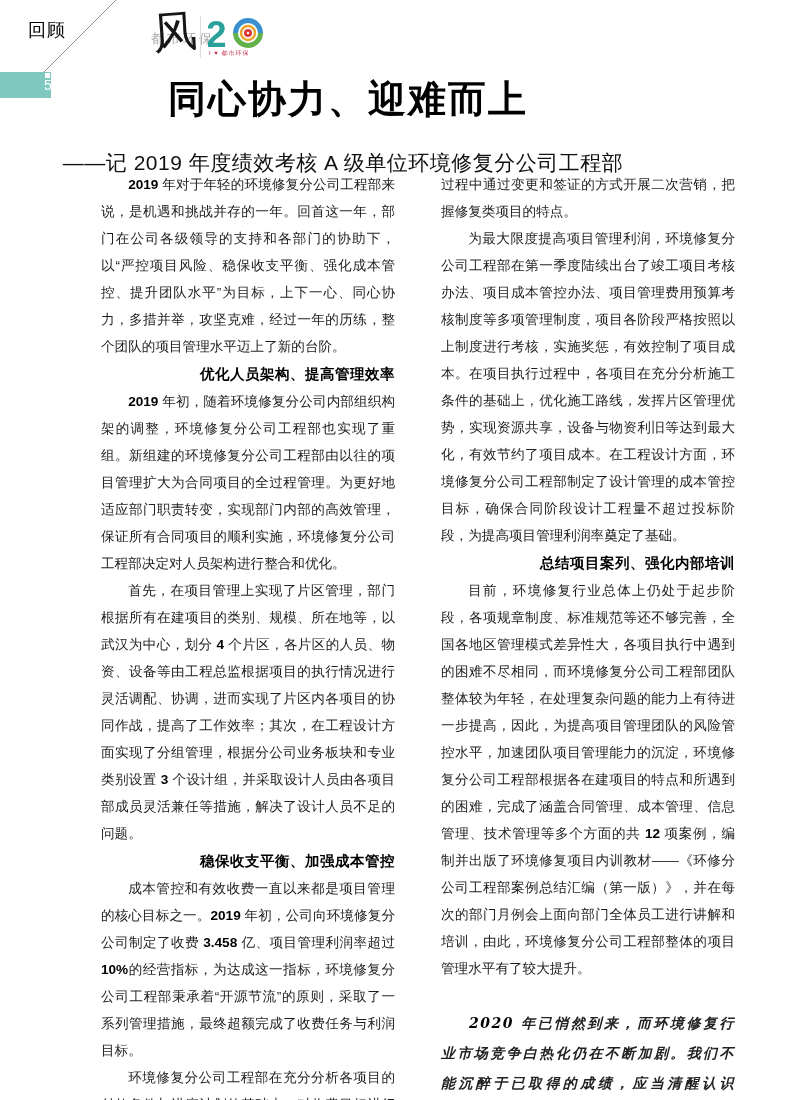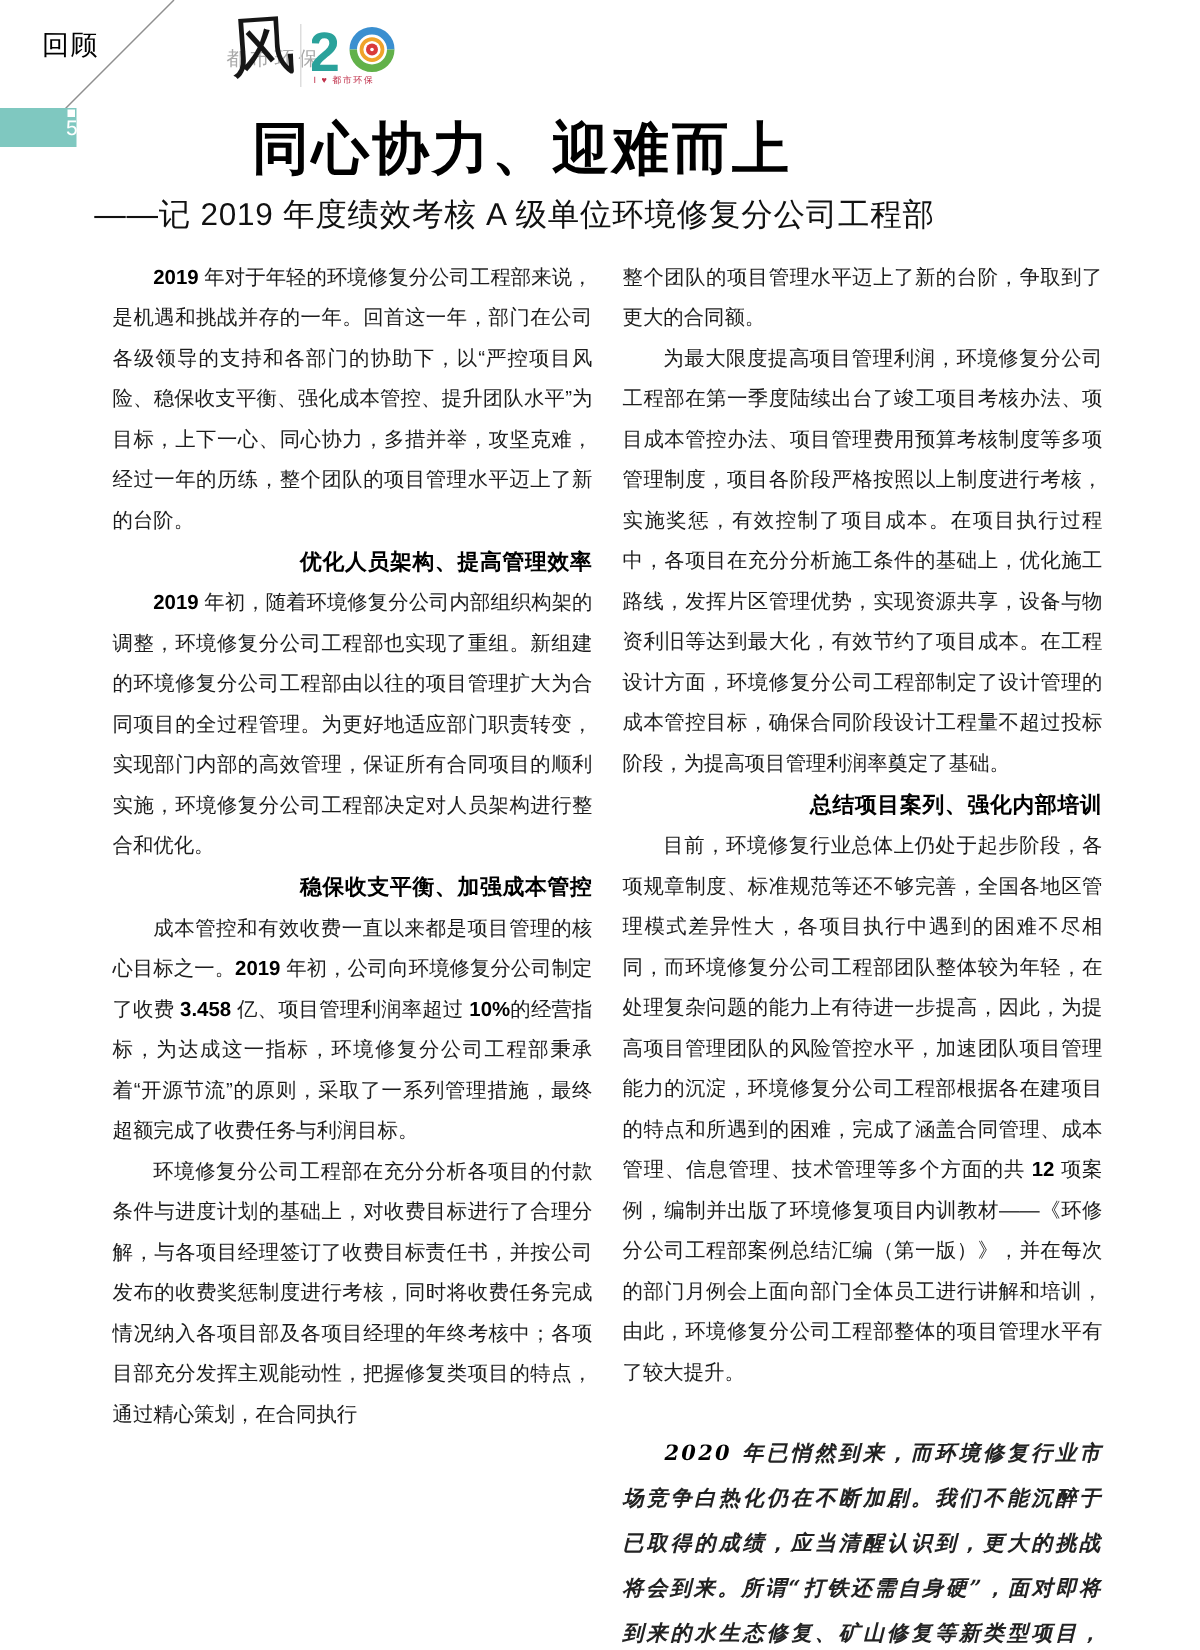--- a/index.html
+++ b/index.html
@@ -41,32 +41,32 @@
     position:absolute; right:1px; top:1px; width:5px; height:5px; background:#fff;
   }
 
   
   .title-block { position:absolute; left:0; top:74px; width:656px; text-align:center; }
   .article-title {
     font-size:38px; font-weight:800; color:#000; letter-spacing:2px;
     padding-left:40px;
   }
   .article-subtitle {
-    margin-top:4px; font-size:21px; color:#111; letter-spacing:0.5px; padding-left:30px;
+    margin-top:24px; font-size:21px; color:#111; letter-spacing:0.5px; padding-left:30px;
   }
 
   
   .columns {
     position:absolute; left:75px; top:171px; width:660px;
     display:flex; gap:20px;
   }
   .col { width:320px; }
   .col p {
     font-size:13.6px; line-height:27px; text-align:justify;
-    text-justify:inter-ideograph; color:#1c1c1c;
+    text-justify:inter-ideograph; color:#1c1c1c;margin-left:26px;
   }
   .col p.indent { text-indent:2em; }
   .col p b { font-weight:bold; color:#000; }
   .col h3 {
     font-size:14.5px; font-weight:bold; color:#000;
     text-align:right; margin:5px 0 4px 0; letter-spacing:0.5px;
   }
   .closing {
     margin-top:26px;
     font-family:"DejaVu Serif", serif; font-style:italic; font-weight:600;
@@ -112,27 +112,28 @@
     <div class="article-title">同心协力、迎难而上</div>
     <div class="article-subtitle">——记 2019 年度绩效考核 A 级单位环境修复分公司工程部</div>
   </div>
 
   <div class="columns">
 
     <div class="col">
       <p class="indent"><b>2019</b> 年对于年轻的环境修复分公司工程部来说，是机遇和挑战并存的一年。回首这一年，部门在公司各级领导的支持和各部门的协助下，以“严控项目风险、稳保收支平衡、强化成本管控、提升团队水平”为目标，上下一心、同心协力，多措并举，攻坚克难，经过一年的历练，整个团队的项目管理水平迈上了新的台阶。</p>
       <h3>优化人员架构、提高管理效率</h3>
       <p class="indent"><b>2019</b> 年初，随着环境修复分公司内部组织构架的调整，环境修复分公司工程部也实现了重组。新组建的环境修复分公司工程部由以往的项目管理扩大为合同项目的全过程管理。为更好地适应部门职责转变，实现部门内部的高效管理，保证所有合同项目的顺利实施，环境修复分公司工程部决定对人员架构进行整合和优化。</p>
+      <p class="indent">首先，在项目管理上实现了片区管理，部门根据所有在建项目的类别、规模、所在地等，以武汉为中心，划分 <b>4</b> 个片区，各片区的人员、物资、设备等由工程总监根据项目的执行情况进行灵活调配、协调，进而实现了片区内各项目的协同作战，提高了工作效率；其次，在工程设计方面实现了分组管理，根据分公司业务板块和专业类别设置 <b>3</b> 个设计组，并采取设计人员由各项目部成员灵活兼任等措施，解决了设计人员不足的问题。</p>
       <h3>稳保收支平衡、加强成本管控</h3>
       <p class="indent">成本管控和有效收费一直以来都是项目管理的核心目标之一。<b>2019</b> 年初，公司向环境修复分公司制定了收费 <b>3.458</b> 亿、项目管理利润率超过 <b>10%</b>的经营指标，为达成这一指标，环境修复分公司工程部秉承着“开源节流”的原则，采取了一系列管理措施，最终超额完成了收费任务与利润目标。</p>
       <p class="indent">环境修复分公司工程部在充分分析各项目的付款条件与进度计划的基础上，对收费目标进行了合理分解，与各项目经理签订了收费目标责任书，并按公司发布的收费奖惩制度进行考核，同时将收费任务完成情况纳入各项目部及各项目经理的年终考核中；各项目部充分发挥主观能动性，把握修复类项目的特点，通过精心策划，在合同执行</p>
     </div>
 
     <div class="col">
-      <p>整个团队的项目管理水平迈上了新的台阶，争取到了更大的合同额。</p>
+      <p>过程中通过变更和签证的方式开展二次营销，把握修复类项目的特点。</p>
       <p class="indent">为最大限度提高项目管理利润，环境修复分公司工程部在第一季度陆续出台了竣工项目考核办法、项目成本管控办法、项目管理费用预算考核制度等多项管理制度，项目各阶段严格按照以上制度进行考核，实施奖惩，有效控制了项目成本。在项目执行过程中，各项目在充分分析施工条件的基础上，优化施工路线，发挥片区管理优势，实现资源共享，设备与物资利旧等达到最大化，有效节约了项目成本。在工程设计方面，环境修复分公司工程部制定了设计管理的成本管控目标，确保合同阶段设计工程量不超过投标阶段，为提高项目管理利润率奠定了基础。</p>
       <h3>总结项目案列、强化内部培训</h3>
       <p class="indent">目前，环境修复行业总体上仍处于起步阶段，各项规章制度、标准规范等还不够完善，全国各地区管理模式差异性大，各项目执行中遇到的困难不尽相同，而环境修复分公司工程部团队整体较为年轻，在处理复杂问题的能力上有待进一步提高，因此，为提高项目管理团队的风险管控水平，加速团队项目管理能力的沉淀，环境修复分公司工程部根据各在建项目的特点和所遇到的困难，完成了涵盖合同管理、成本管理、信息管理、技术管理等多个方面的共 <b>12</b> 项案例，编制并出版了环境修复项目内训教材——《环修分公司工程部案例总结汇编（第一版）》，并在每次的部门月例会上面向部门全体员工进行讲解和培训，由此，环境修复分公司工程部整体的项目管理水平有了较大提升。</p>
       <p class="indent closing"><b>2020</b> 年已悄然到来，而环境修复行业市场竞争白热化仍在不断加剧。我们不能沉醉于已取得的成绩，应当清醒认识到，更大的挑战将会到来。所谓“打铁还需自身硬”，面对即将到来的水生态修复、矿山修复等新类型项目，环境修复分公司工程部必将更加专注于提升大型项目的项目管理能力，打造出更加优秀的项目管理团队，为环境修复业务的腾飞助力！</p>
 
     </div>
 
   </div>
 </div>
 

